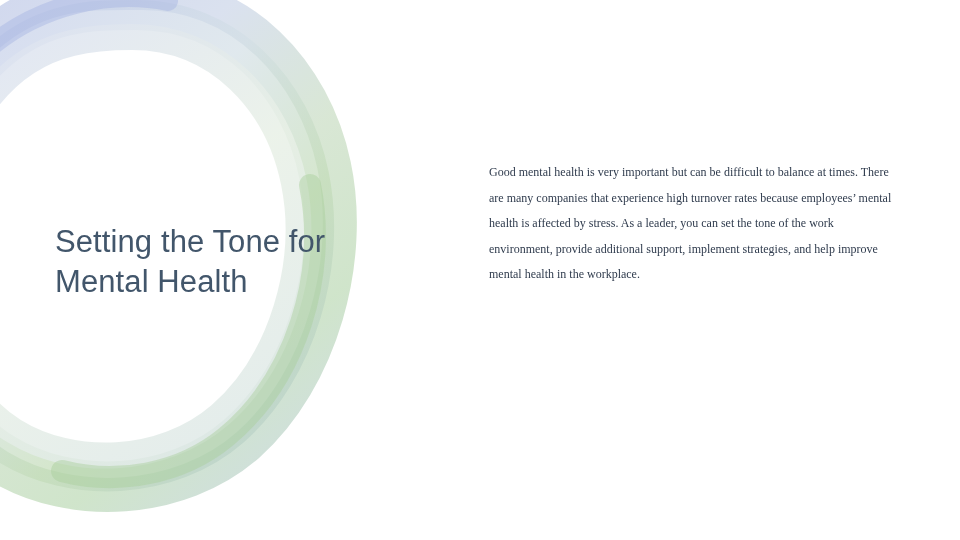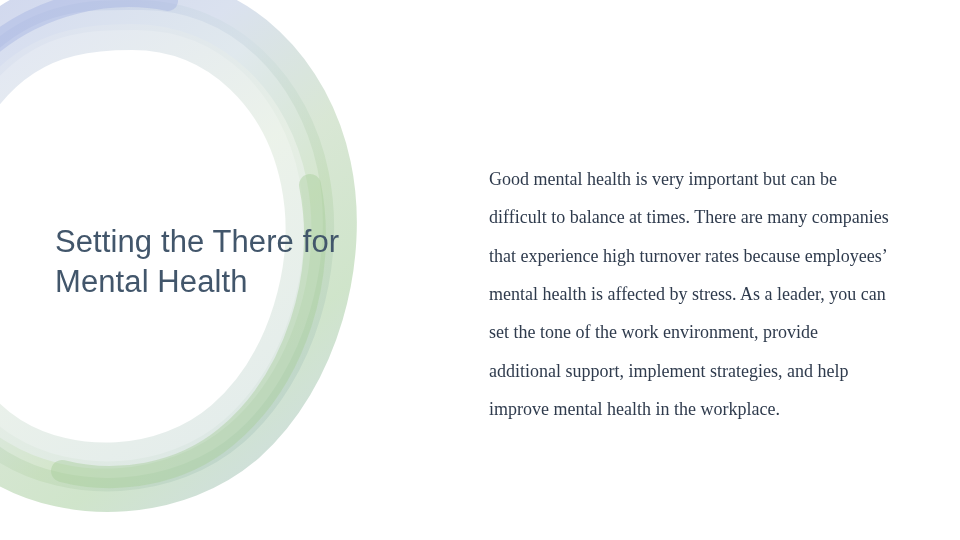--- a/index.html
+++ b/index.html
@@ -57,21 +57,21 @@
   
   #body-block {
     position: absolute;
     left: 489px;
     top: 160px;
     width: 404px;
   }
   #body-text {
     margin: 0;
     font-family: "Liberation Serif", serif;
-    font-size: 18px;
+    font-size: 12px;
     line-height: 2.13;
     color: #2f3b4d;
     text-align: left;
   }
 </style>
 </head>
 <body>
 
 <div id="slide">
 
@@ -125,21 +125,21 @@
       <path d="M380,210
                C 398,300 366,404 296,462
                C 250,500 186,510 132,496" fill="none" stroke="#a9cf9c" stroke-width="22" opacity="0.45" stroke-linecap="round"></path>
 
       <path d="M60,72
                C 110,30 180,14 238,26" fill="none" stroke="#9fb0e0" stroke-width="20" opacity="0.40" stroke-linecap="round"></path>
     </svg>
   </div>
 
   <div id="title-block">
-    <h1 id="slide-title">Setting the There for
+    <h1 id="slide-title">Setting the Tone for
 Mental Health</h1>
   </div>
 
   <div id="body-block">
     <p id="body-text">Good mental health is very important but can be difficult to balance at times. There are many companies that experience high turnover rates because employees’ mental health is affected by stress.  As a leader, you can set the tone of the work environment, provide additional support, implement strategies, and help improve mental health in the workplace.</p>
   </div>
 
 </div>
 
 </body></html>

